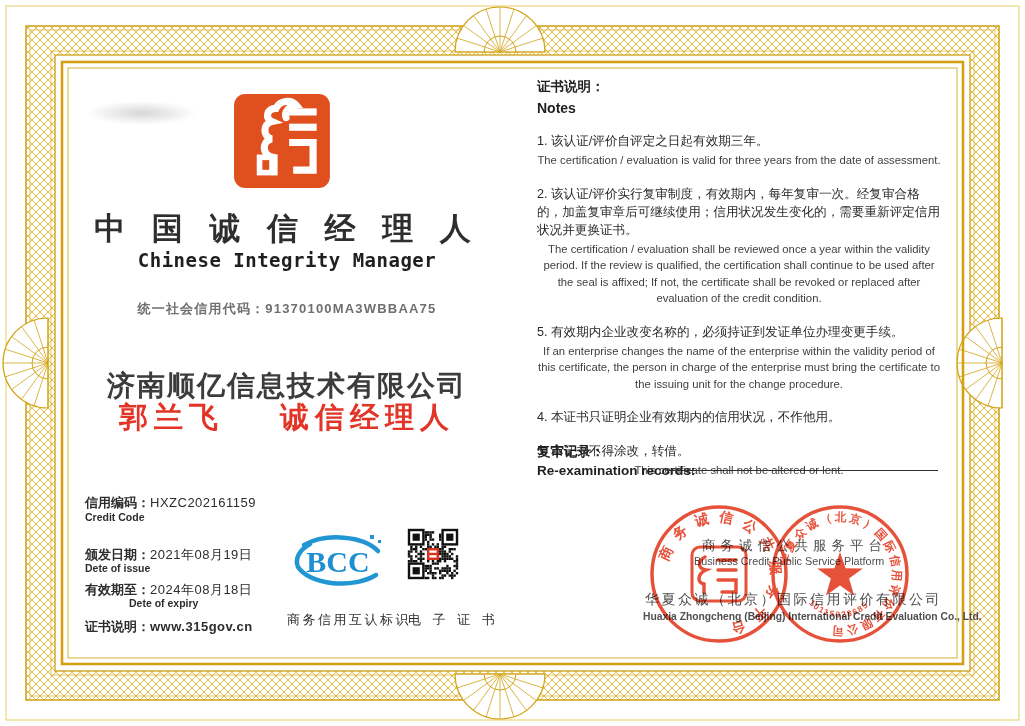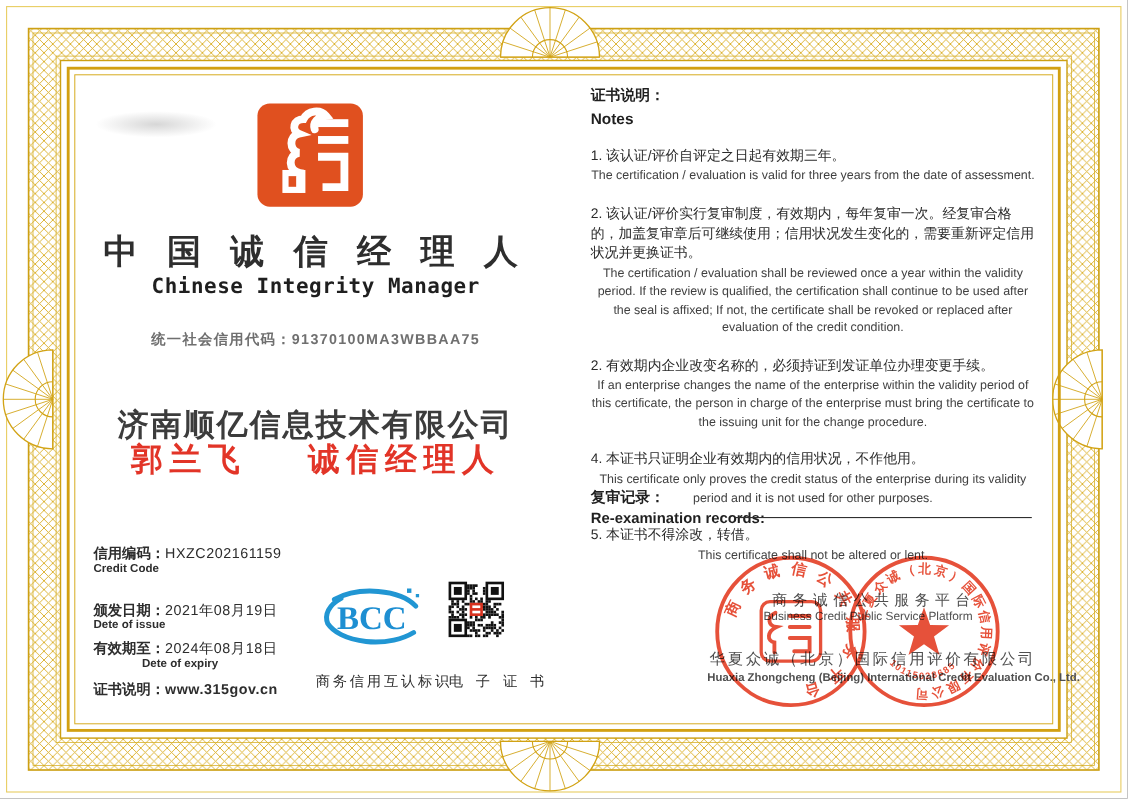--- a/index.html
+++ b/index.html
@@ -301,26 +301,25 @@
     <div class="n-head-en">Notes</div>
     <div class="note">
       <div class="cn">1. 该认证/评价自评定之日起有效期三年。</div>
       <div class="en">The certification / evaluation is valid for three years from the date of assessment.</div>
     </div>
     <div class="note">
       <div class="cn">2. 该认证/评价实行复审制度，有效期内，每年复审一次。经复审合格的，加盖复审章后可继续使用；信用状况发生变化的，需要重新评定信用状况并更换证书。</div>
       <div class="en">The certification / evaluation shall be reviewed once a year within the validity period. If the review is qualified,  the certification shall continue to be used after the seal is affixed; If not, the certificate shall be revoked or replaced after evaluation of the credit condition.</div>
     </div>
     <div class="note">
-      <div class="cn">2. 有效期内企业改变名称的，必须持证到发证单位办理变更手续。</div>
+      <div class="cn">5. 有效期内企业改变名称的，必须持证到发证单位办理变更手续。</div>
       <div class="en">If an enterprise changes the name of the enterprise within the validity period of this certificate, the person in charge of the enterprise must bring the certificate to the issuing unit for the change procedure.</div>
     </div>
     <div class="note">
       <div class="cn">4. 本证书只证明企业有效期内的信用状况，不作他用。</div>
-      <div class="en">This certificate only proves the credit status of the enterprise during its validity period and it is not used for other purposes.</div>
     </div>
     <div class="note">
       <div class="cn">5. 本证书不得涂改，转借。</div>
       <div class="en">This certificate shall not be altered or lent.</div>
     </div>
   </div>
 
   <div class="review">
     <div class="cn">复审记录：</div>
     <div class="en">Re-examination records:</div>

